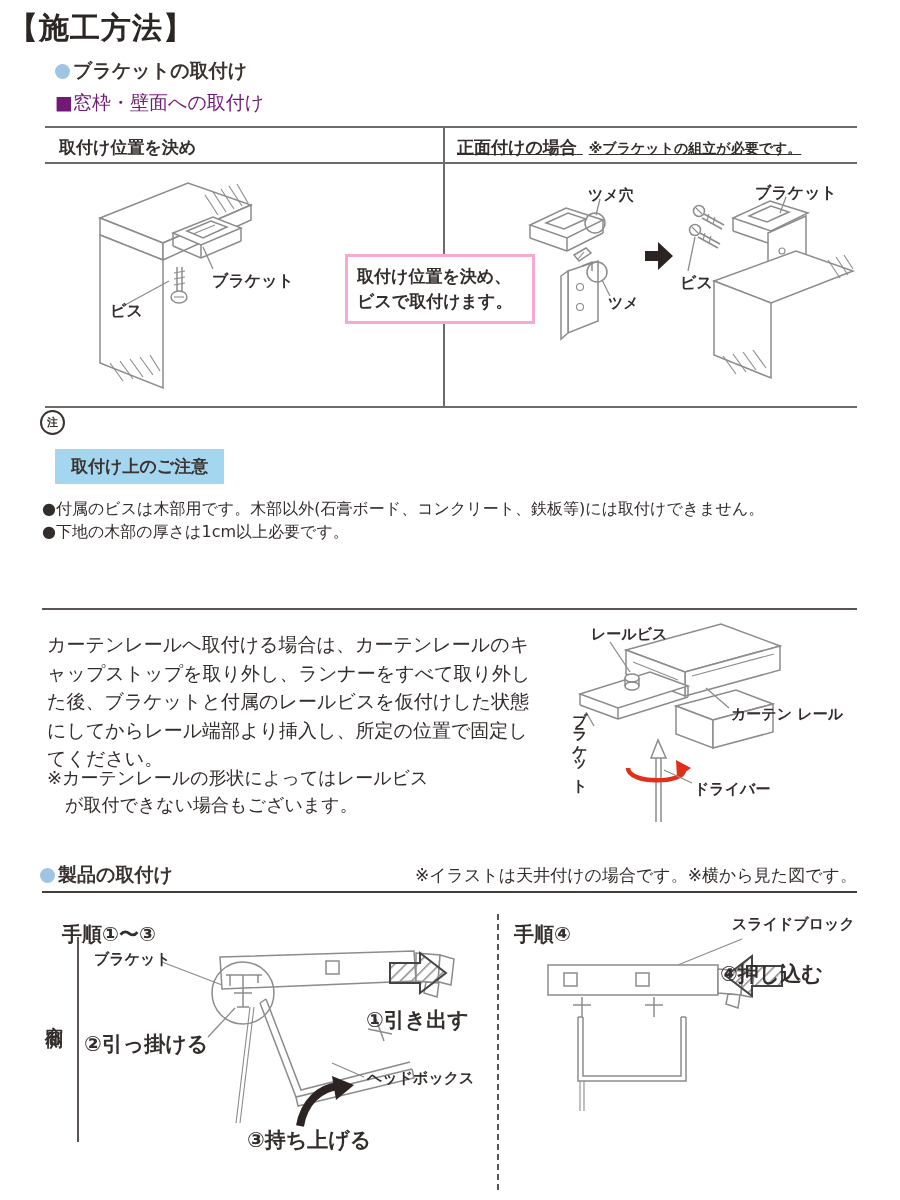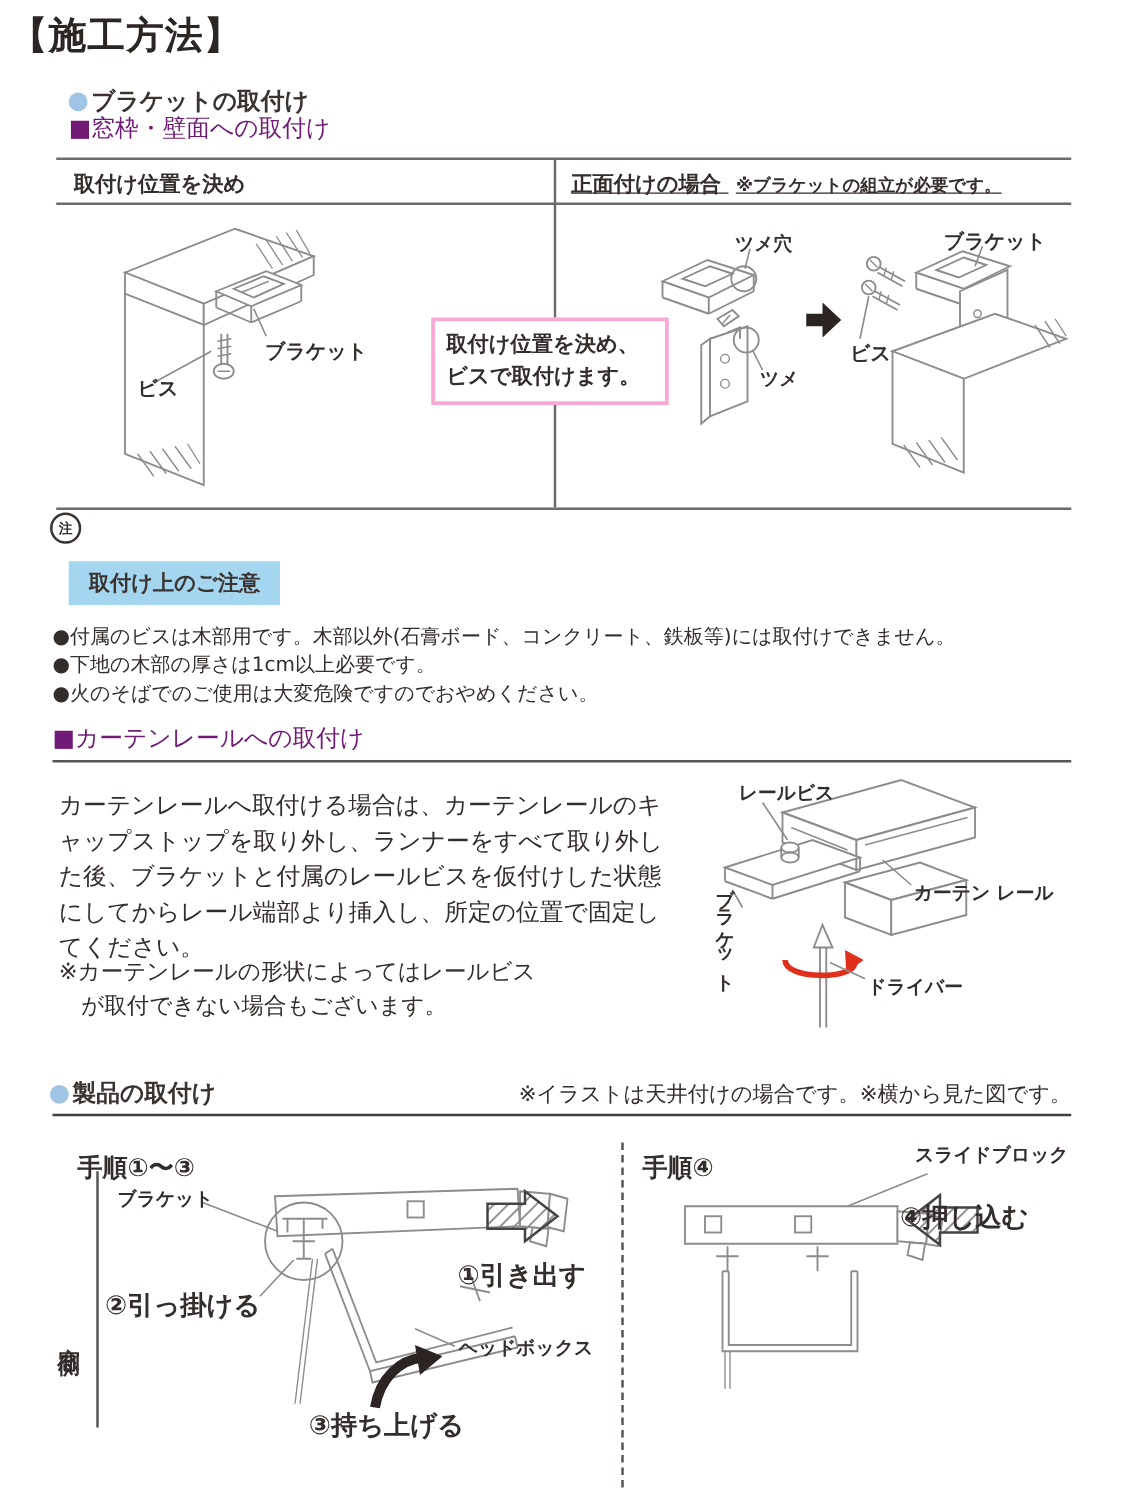--- a/index.html
+++ b/index.html
@@ -13,21 +13,21 @@
   .sub-head{font-size:19px;font-weight:normal;color:#701a75;}
   
   .tbl{left:45px;top:126px;width:812px;height:278px;border-top:2px solid #6e6a68;border-bottom:2px solid #6e6a68;}
   .tbl .hsep{position:absolute;left:0;right:0;top:34px;border-top:2px solid #6e6a68;}
   .tbl .vdiv{position:absolute;left:398px;top:0;bottom:0;border-left:2px solid #6e6a68;}
   .th1{position:absolute;left:14px;top:8px;font-size:17px;font-weight:600;}
   .th2{position:absolute;left:412px;top:8px;font-size:17px;font-weight:600;white-space:nowrap;text-decoration:underline;}
   .th2 .small{font-size:14px;font-weight:600;margin-left:6px;}
   .callout{left:345px;top:254px;width:166px;border:3px solid #f9a8d4;background:#fff;padding:7px 9px;
            font-size:17px;font-weight:bold;line-height:25px;z-index:5;}
-  .dlabel{font-size:15px;font-weight:bold;white-space:nowrap;z-index:4;text-align:right;}
+  .dlabel{font-size:15px;font-weight:bold;white-space:nowrap;z-index:4;}
   .dlabel16{font-size:16px;font-weight:bold;white-space:nowrap;z-index:4;}
   .note-row{left:40px;top:410px;display:flex;align-items:flex-start;font-size:17px;}
   .note-circle{width:21px;height:21px;border:2px solid #3a3330;border-radius:50%;display:inline-flex;
                align-items:center;justify-content:center;font-size:11px;font-weight:bold;margin-right:6px;flex:0 0 auto;}
   .caution-box{left:55px;top:449px;padding:6px 16px;font-size:17px;font-weight:bold;color:#3a3330;}
   .caution-list{left:42px;top:497px;font-size:16px;line-height:23px;width:815px;}
   .rule{border-top:2px solid #5a5552;}
   .para{left:47px;top:630px;width:495px;font-size:19px;line-height:28.5px;}
   .rail-note{left:47px;top:764px;font-size:18px;line-height:27px;}
   .vtext{writing-mode:vertical-rl;text-orientation:upright;}
@@ -41,21 +41,21 @@
   svg .thin{stroke:#8c8c8c;stroke-width:1.1;fill:none;}
   svg .leader{stroke:#8c8c8c;stroke-width:1.3;fill:none;}
 </style>
 </head>
 <body>
 
 <div class="canvas">
 
   <div class="abs page-title">【施工方法】</div>
 
-  <div class="abs sec-head" style="left:55px;top:68px;">
+  <div class="abs sec-head" style="left:55px;top:58px;">
     <span class="dot" style="background:#9fc4e4;"></span>
     <span>ブラケットの取付け</span>
   </div>
   <div class="abs sub-head" style="left:55px;top:90px;">■窓枠・壁面への取付け</div>
 
   <div class="abs tbl">
     <div class="hsep"></div>
     <div class="vdiv"></div>
     <div class="th1">取付け位置を決め</div>
     <div class="th2">
@@ -192,24 +192,22 @@
   <div class="abs dlabel16" style="left:755px;top:183px;">ブラケット</div>
 
   <div class="abs note-row">
     <span class="note-circle">注</span>
   </div>
 
   <div class="abs caution-box" style="background:#a5d6ef;">取付け上のご注意</div>
   <div class="abs caution-list">
     <div>●付属のビスは木部用です。木部以外(石膏ボード、コンクリート、鉄板等)には取付けできません。</div>
     <div>●下地の木部の厚さは1cm以上必要です。</div>
-    <div>●火のそばでのご使用は大変危険ですのでおやめください。</div>
-  </div>
-
-  <div class="abs sub-head" style="left:42px;top:578px;">■カーテンレールへの取付け</div>
+  </div>
+
   <div class="abs rule" style="left:42px;top:608px;width:815px;"></div>
   <div class="abs para">カーテンレールへ取付ける場合は、カーテンレールのキャップストップを取り外し、ランナーをすべて取り外した後、ブラケットと付属のレールビスを仮付けした状態にしてからレール端部より挿入し、所定の位置で固定してください。</div>
   <div class="abs rail-note pre">※カーテンレールの形状によってはレールビス
 　が取付できない場合もございます。</div>
 
   <svg class="abs" style="left:558px;top:610px;" width="305" height="215" viewBox="0 0 305 215">
 
     <g>
       <polygon class="art" points="68,40 163,14 222,36 127,62"></polygon>
       <polygon class="art" points="127,62 222,36 222,60 127,86"></polygon>

